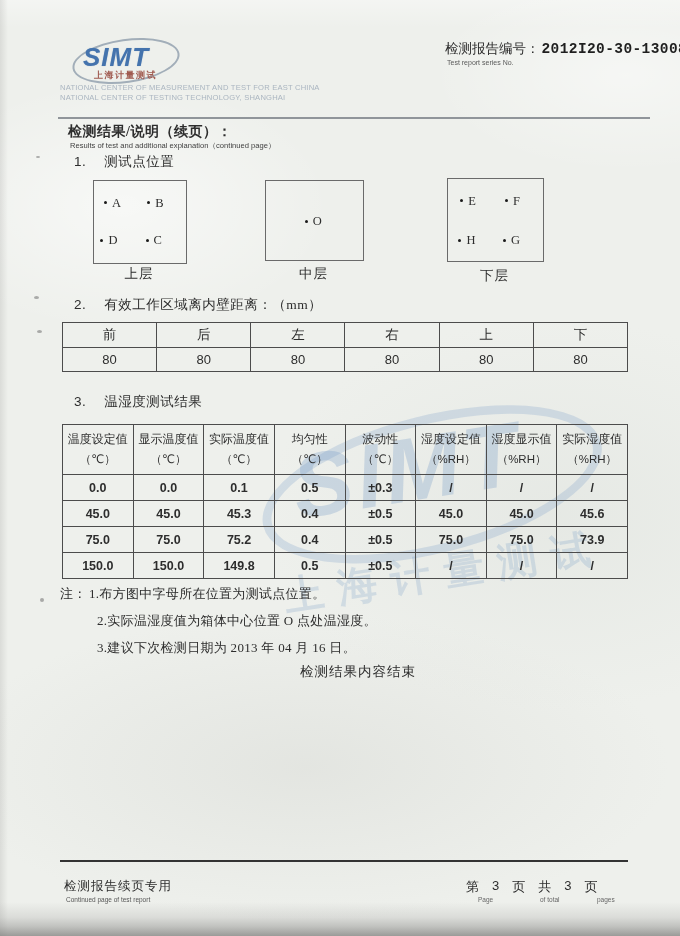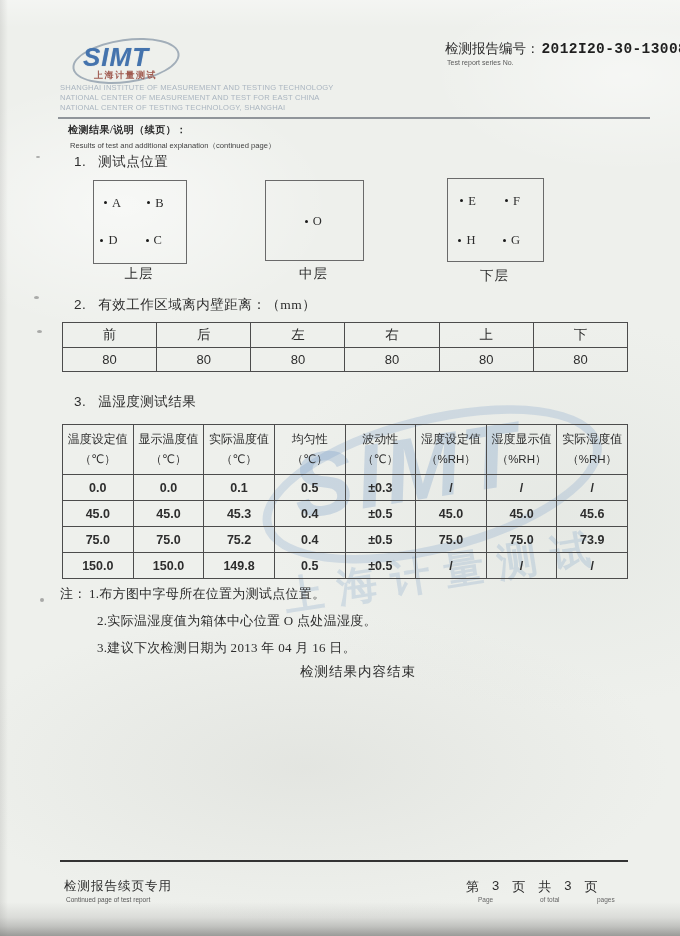--- a/index.html
+++ b/index.html
@@ -29,26 +29,26 @@
     color:#4473ad; letter-spacing:1px; text-shadow:0 0 1px rgba(68,115,173,.45); }
   .logo-sub { left:94px; top:69px; font-size:9px; color:#a05a50; font-weight:bold; letter-spacing:1.5px; }
   .org-lines { left:60px; top:83px; font-size:7.6px; line-height:10px;
     color:#aab5c0; letter-spacing:.2px; }
   .header-rule { left:58px; top:117px; width:592px; height:1.5px; background:#90959a; }
   .report-no { left:445px; top:40px; font-size:13.5px; white-space:nowrap; }
   .report-no b { font-family:Liberation Mono, monospace;
     font-size:14.5px; font-weight:600; letter-spacing:.4px; color:#1f1f1f; margin-left:2px; }
   .report-no-sub { left:447px; top:59px; font-size:7px; color:#5a5a5a; }
 
-  .main-title { left:68px; top:123px; font-size:10px; font-weight:bold; letter-spacing:.5px; }
+  .main-title { left:68px; top:123px; font-size:14px; font-weight:bold; letter-spacing:.5px; }
   .main-sub { left:70px; top:141px; font-size:7.6px; color:#3f3f3f; }
 
   .item { font-size:13.5px; letter-spacing:.5px; }
   .item .num { font-family:"Liberation Sans","DejaVu Sans",sans-serif; }
-  .item .tt { margin-left:12px; }
+  .item .tt { margin-left:18px; }
 
   
   .tbox { border:1.3px solid #6a6a6a; }
   .pt { position:absolute; font-size:12.5px; white-space:nowrap; }
   .pt .dot { display:inline-block; width:3px; height:3px; background:#1a1a1a;
     border-radius:50%; vertical-align:middle; margin-right:5px; margin-bottom:2px; }
   .tbox-label { font-size:13.5px; text-align:center; letter-spacing:1px; }
 
   
   table { border-collapse:collapse; table-layout:fixed; }
@@ -101,21 +101,20 @@
   <div class="abs watermark">
     <div class="abs wm-ring"></div>
     <div class="abs wm-text">SIMT</div>
     <div class="abs wm-sub">上海计量测试</div>
   </div>
 
   <div class="abs logo-ring"></div>
   <div class="abs logo-text">SIMT</div>
   <div class="abs logo-sub">上海计量测试</div>
   <div class="abs org-lines sans">
-    <div>SHANGHAI INSTITUTE OF MEASUREMENT AND  TESTING TECHNOLOGY</div>
     <div>NATIONAL CENTER OF MEASUREMENT AND TEST FOR EAST CHINA</div>
     <div>NATIONAL CENTER OF TESTING TECHNOLOGY, SHANGHAI</div>
   </div>
   <div class="abs header-rule"></div>
 
   <div class="abs report-no">
     <span>检测报告编号：</span><b>2012I20-30-130088</b>
   </div>
   <div class="abs report-no-sub sans">Test report series No.</div>
 

